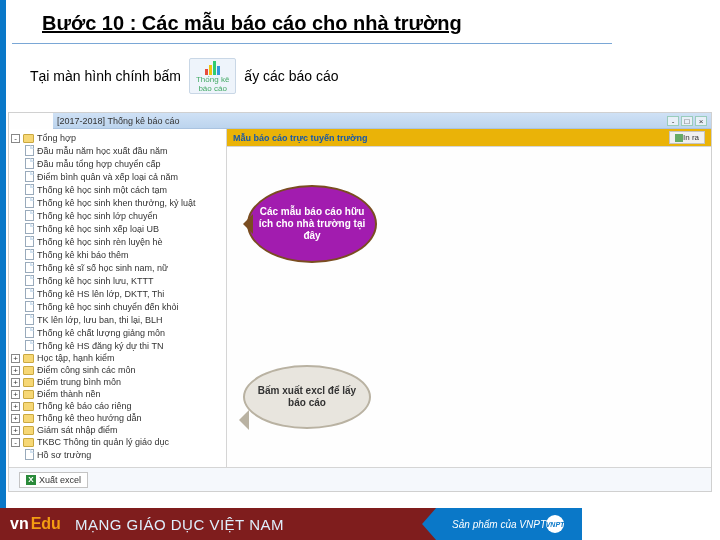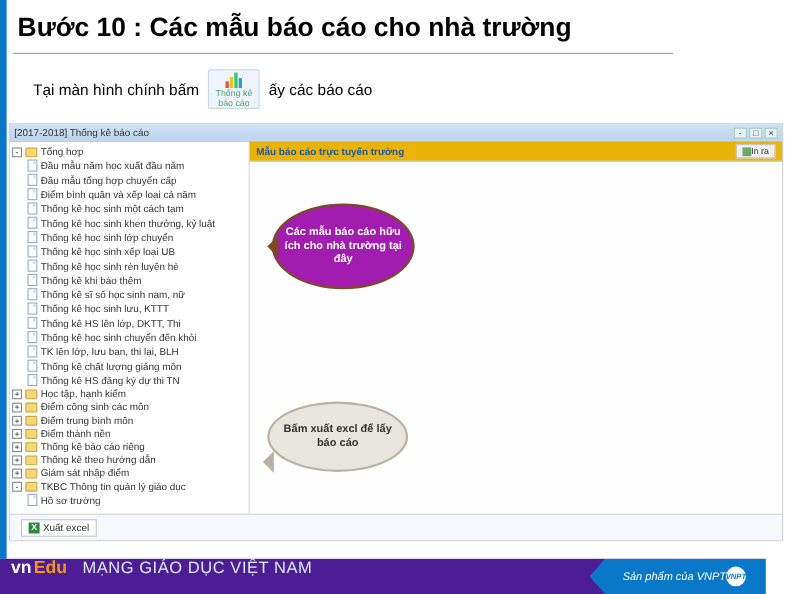--- a/index.html
+++ b/index.html
@@ -1,29 +1,29 @@
 <!DOCTYPE html>
 <html><head>
 <meta charset="utf-8">
 <style>
   * { margin:0; padding:0; box-sizing:border-box; font-family:Arial,sans-serif; }
   body { width:720px; height:540px; background:#fff; position:relative; overflow:hidden; }
 
-  .slide-title { font-size:24px; font-weight:bold; color:#000; padding:12px 0 8px 16px; }
+  .slide-title { font-size:20px; font-weight:bold; color:#000; padding:12px 0 8px 42px;text-decoration:underline; }
   .under-rule { border-bottom:1px solid #7aa7d6; margin-left:12px; width:600px; height:1px; }
 
   .instr { font-size:14px; color:#000; padding:14px 0 0 30px; display:flex; align-items:center; gap:8px; }
 
   .btn-thongke { display:inline-flex; flex-direction:column; align-items:center; border:1px solid #c9d7e6; background:#eef4fb; padding:2px 6px 0 6px; border-radius:2px;justify-content:flex-end; }
   .btn-thongke .bars { display:flex; gap:1px; align-items:flex-end; height:14px; }
   .btn-thongke .bar { width:3px; }
   .btn-thongke .bcap { font-size:8px; color:#4a6; line-height:9px; text-align:center; }
 
   .shot { position:absolute; left:8px; top:112px; width:704px; height:380px; border:1px solid #d0d0d0; background:#fefefe; font-size:9px; color:#333; }
-  .shot .titlebar { height:16px; background:linear-gradient(#cfe1f5,#bcd4ee); border-bottom:1px solid #aac3e0; display:flex; align-items:center; padding:0 4px; justify-content:space-between; }
+  .shot .titlebar { height:16px; background:linear-gradient(#cfe1f5,#bcd4ee); border-bottom:1px solid #aac3e0; display:flex; align-items:center; padding:0 4px; justify-content:space-between;margin-left:44px; }
   .shot .titlebar .winbtns { display:flex; gap:2px; }
   .shot .titlebar .winbtns span { width:12px; height:10px; border:1px solid #9cb; background:#e8f0f8; display:inline-block; font-size:8px; text-align:center; line-height:9px; }
 
   .shot .body { display:flex; height:calc(100% - 16px - 24px); }
   .tree { width:218px; border-right:1px solid #d5d5d5; overflow:hidden; padding:3px 2px; background:#fff; }
   .tree .grp { display:flex; align-items:center; gap:3px; padding:1px 0; }
   .tree .node { display:flex; align-items:center; gap:3px; padding:1px 0 1px 14px; }
   .eb { width:9px; height:9px; border:1px solid #888; font-size:8px; line-height:7px; text-align:center; background:#fff; }
   .fld { width:11px; height:9px; background:#f6d775; border:1px solid #caa83f; border-radius:1px; display:inline-block; }
   .doc { width:9px; height:11px; background:#fff; border:1px solid #9ab; display:inline-block; position:relative; }
@@ -36,21 +36,21 @@
   .content .hdr .rbtn .pic { width:8px; height:8px; background:#6a6; display:inline-block; }
 
   .bubble { position:absolute; background:#a21caf; border:2px solid #7a4d21; border-radius:50%; color:#fff; display:flex; align-items:center; justify-content:center; text-align:center; font-weight:bold; font-size:10px; line-height:12px; }
   .bubble.g { background:#e8e5de; border-color:#b9b2a2; color:#333; }
   .bubble .tail { position:absolute; left:-16px; top:50%; width:0; height:0; border:10px solid transparent; border-right-color:inherit; transform:translateY(-50%); }
 
   .bottombar { position:absolute; left:0; bottom:0; height:24px; width:100%; border-top:1px solid #d5d5d5; background:#f5f8fc; display:flex; align-items:center; padding-left:10px; gap:4px; }
   .xbtn { display:flex; align-items:center; gap:3px; border:1px solid #c4c4c4; background:#fff; padding:2px 6px; font-size:9px; }
   .xbtn .xi { width:10px; height:10px; background:#2a8a3a; color:#fff; font-size:8px; line-height:10px; text-align:center; font-weight:bold; }
 
-  .footer { position:absolute; left:0; bottom:0; width:696px; height:32px; background:#4c1d95; display:flex; align-items:flex-start; color:#fff; }
+  .footer { position:absolute; left:0; bottom:0; width:582px; height:32px; background:#7f1d1d; display:flex; align-items:center; color:#fff; }
   .footer .logo { display:flex; align-items:center; padding-left:10px; gap:2px; }
   .footer .logo .vn { font-weight:bold; font-size:16px; }
   .footer .logo .edu { font-weight:bold; font-size:16px; color:#f39c12; }
   .footer .tag { font-size:15px; letter-spacing:0.5px; margin-left:14px; color:#dfeefc; }
   .footer .rib { margin-left:auto; height:32px; background:#0a78c8; padding:0 18px 0 30px; display:flex; align-items:center; font-size:10px; position:relative; clip-path:polygon(14px 0,100% 0,100% 100%,14px 100%,0 50%); gap:0;font-style:italic; }
   .footer .rib .vnptcircle { width:18px; height:18px; border-radius:50%; background:#fff; color:#0a78c8; font-size:7px; display:flex; align-items:center; justify-content:center; font-weight:bold; }
 
   .divider-left { position:absolute; left:0; top:0; width:6px; height:508px; background:#0a78c8; }
 </style>
 </head>

